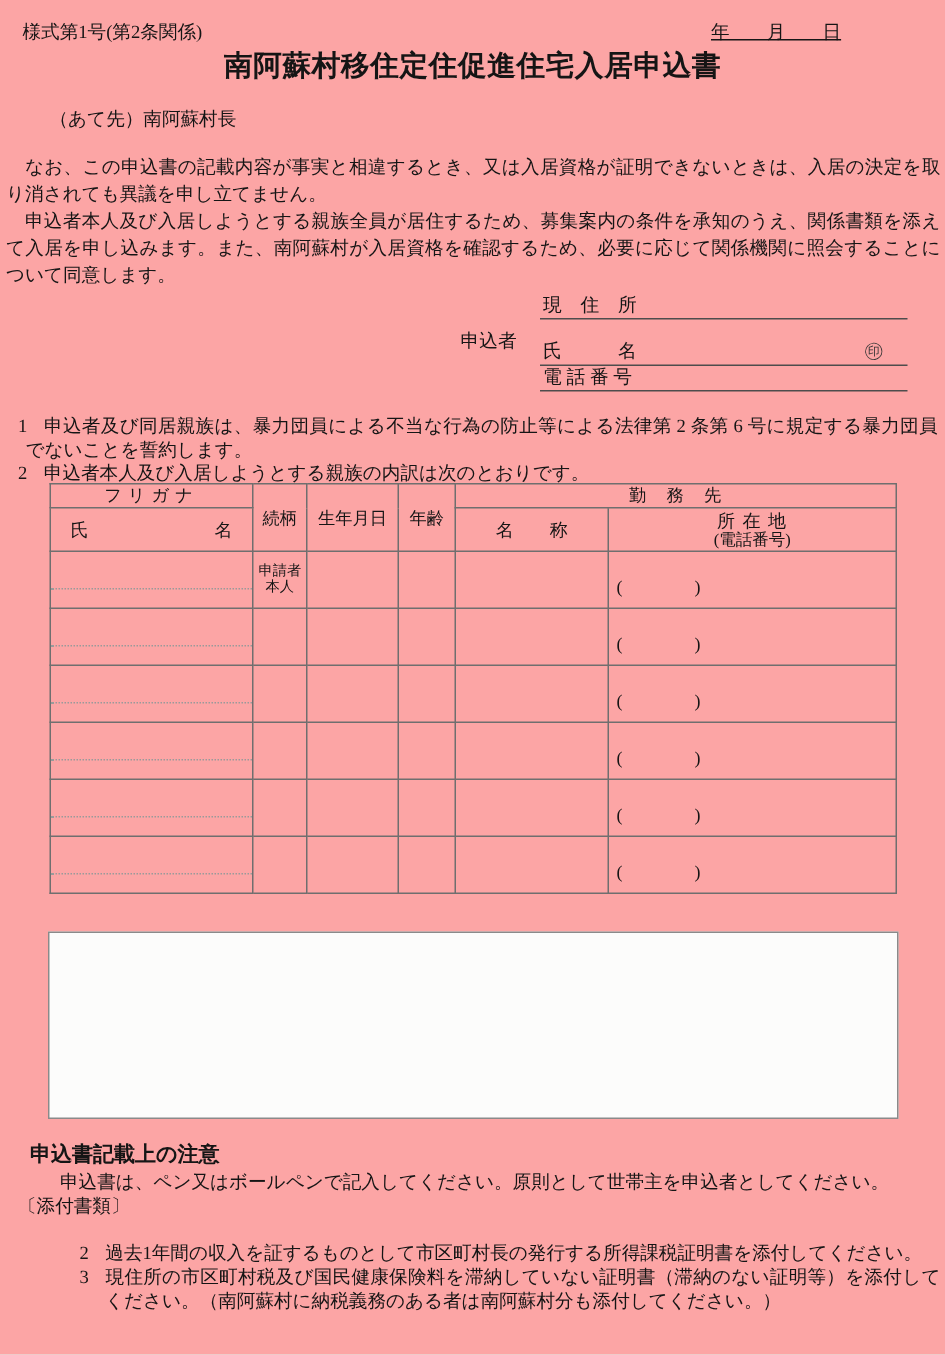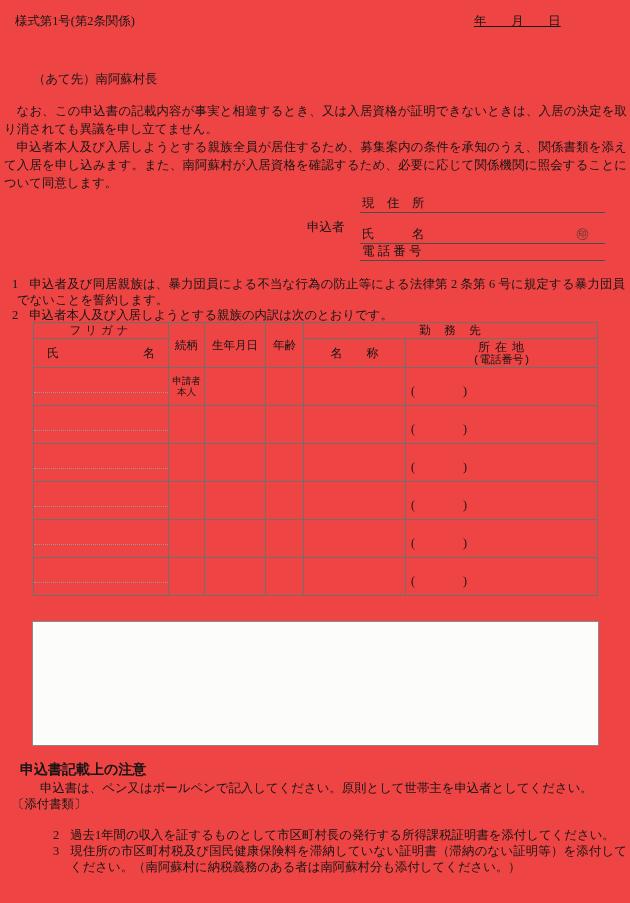--- a/index.html
+++ b/index.html
@@ -1,17 +1,17 @@
 <!DOCTYPE html>
 <html><head>
 <meta charset="utf-8">
 <style>
   html,body{margin:0;padding:0;background:#e8e8e8;}
   .page{
-    position:relative;width:630px;height:903px;background:#ef4444;
+    position:relative;width:630px;height:903px;background:#fca5a5;
     font-family:"Liberation Serif","DejaVu Serif",serif;color:#151515;
     overflow:hidden;margin:0 auto;
   }
   .abs{position:absolute;}
   .fs{font-size:12.4px;line-height:16px;}
   .just{text-align:justify;}
   .hang{text-indent:-5px;}
   .no{padding-right:11px;}
   .title{
     left:0;right:0;top:31px;text-align:center;font-size:19px;font-weight:bold;
@@ -31,38 +31,39 @@
   tr.h2{height:29px;}
   tr.bodyrow{height:38px;}
   th.furigana-th{border-bottom:1px dashed #9a9a9a;letter-spacing:4px;}
   th.workplace-th{letter-spacing:1px;}
   td.name-cell{vertical-align:top;}
   .fline{height:11px;border-bottom:1px dotted #9a9a9a;}
   td.rel-cell div{font-size:9.5px;line-height:11px;}
   td.addr-cell{position:relative;}
   .paren{position:absolute;left:5px;bottom:5px;font-size:12px;}
   .addr-th .l1{font-size:12px;line-height:14px;letter-spacing:1px;}
-  .addr-th .l2{font-size:11px;line-height:13px;font-family:Liberation Mono, monospace;}
+  .addr-th .l2{font-size:11px;line-height:13px;}
   .reason-box{left:32px;top:621px;width:565px;height:123px;border:1.5px solid #8a8a8a;background:#fcfcfb;}
   .notes-heading{
     left:20px;top:761px;font-size:14px;font-weight:bold;
     font-family:"Liberation Sans","DejaVu Sans",sans-serif;
   }
   .att{left:53px;width:574px;padding-left:17px;text-indent:-17px;box-sizing:border-box;}
   .att .no{padding-right:11px;}
   .ws{white-space:pre;}
 </style>
 </head>
 <body>
 
 <div class="page">
 
   <div class="abs fs ws" style="left:15px;top:13px;">様式第1号(第2条関係)</div>
   <div class="abs fs ws" style="left:474px;top:13px;text-decoration:underline;">年　　月　　日</div>
 
+  <div class="abs title">南阿蘇村移住定住促進住宅入居申込書</div>
 
   <div class="abs fs" style="left:33px;top:71px;">
     <span class="addr-prefix">（あて先）</span><span>南阿蘇村長</span>
   </div>
 
   <div class="abs intro just">
     <div>　なお、この申込書の記載内容が事実と相違するとき、又は入居資格が証明できないときは、入居の決定を取り消されても異議を申し立てません。</div>
     <div>　申込者本人及び入居しようとする親族全員が居住するため、募集案内の条件を承知のうえ、関係書類を添えて入居を申し込みます。また、南阿蘇村が入居資格を確認するため、必要に応じて関係機関に照会することについて同意します。</div>
   </div>
 

